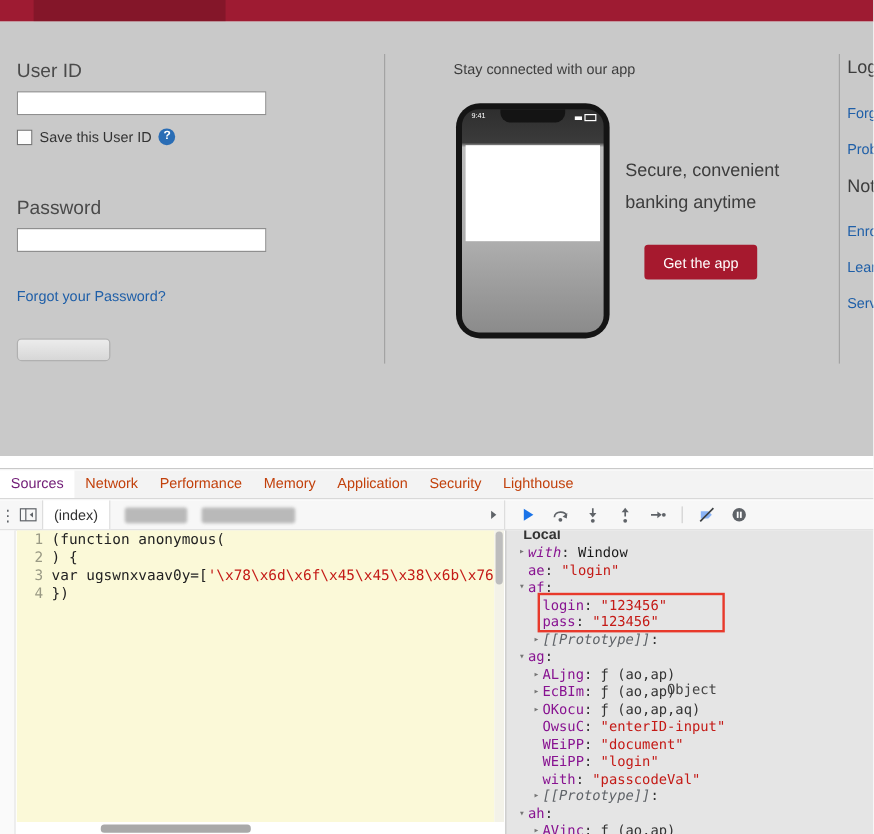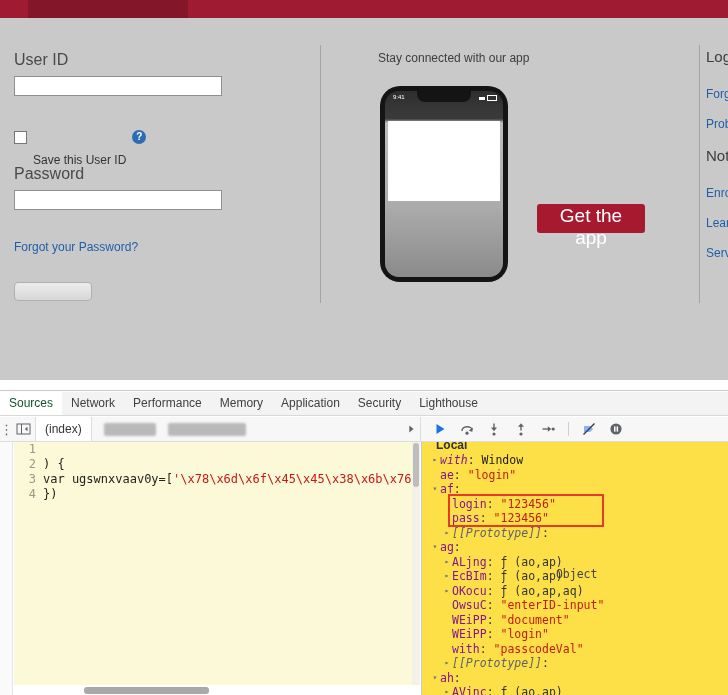--- a/index.html
+++ b/index.html
@@ -10,51 +10,51 @@
   .topbar{position:absolute;left:0;top:0;width:728px;height:18px;background:var(--brand_red,#9e1b32);}
   .topbar-seg{position:absolute;left:28px;top:0;width:160px;height:18px;background:rgba(0,0,0,.16);}
   .bank-panel{position:absolute;left:0;top:18px;width:728px;height:362px;background:var(--page_gray,#c9c9c9);}
   .field-label{position:absolute;left:14px;font-size:16px;color:#4a4a4a;}
   .lbl-user{top:33px;} .lbl-pwd{top:147px;}
   .text-input{position:absolute;left:14px;width:198px;height:18px;border:1px solid #8f8f8f;background:#fff;
               font-size:12px;padding:0 4px;}
   .in-user{top:58px;} .in-pwd{top:172px;}
   .save-row{position:absolute;left:14px;top:89px;display:flex;align-items:center;gap:6px;}
   .checkbox{width:11px;height:11px;border:1px solid #767676;background:#fdfdfd;display:inline-block;}
-  .save-label{font-size:12px;color:#333;margin-top:46px;}
+  .save-label{font-size:12px;color:#333;}
   .help{width:14px;height:14px;border-radius:50%;background:#2a6db5;color:#fff;font-size:10px;font-weight:bold;
         text-align:center;line-height:14px;display:inline-block;}
   .forgot{position:absolute;left:14px;top:222px;font-size:12px;color:var(--link_blue,#1f5fa8);text-decoration:none;cursor:pointer;}
   .signon{position:absolute;left:14px;top:264px;width:78px;height:19px;border:1px solid #b0b0b0;border-radius:4px;
           background:linear-gradient(#ececec,#d7d7d7);font-size:11px;color:#aaa;}
   .vdiv{position:absolute;top:27px;width:1px;height:258px;background:#a3a3a3;}
   .vdiv1{left:320px;} .vdiv2{left:699px;}
   .promo-heading{position:absolute;left:378px;top:33px;font-size:12px;color:#3d3d3d;}
   .phone{position:absolute;left:380px;top:68px;width:128px;height:196px;background:#141414;border-radius:20px;padding:5px;box-sizing:border-box;}
   .phone-screen{position:relative;width:100%;height:100%;border-radius:14px;overflow:hidden;
                 background:linear-gradient(180deg,#2e2e2e 0%,#3b3b3b 15%,#bdbdbd 17%,#adadad 60%,#8b8b8b 100%);}
   .notch{position:absolute;top:0;left:50%;transform:translateX(-50%);width:54px;height:11px;background:#141414;border-radius:0 0 8px 8px;}
   .status-time{position:absolute;top:3px;left:8px;color:#fff;font-size:6px;line-height:6px;}
   .status-icons{position:absolute;top:4px;right:6px;display:flex;gap:2px;align-items:center;}
   .sig{width:6px;height:3px;background:#fff;} .batt{width:8px;height:4px;border:1px solid #fff;}
   .white-block{position:absolute;left:3px;right:3px;top:30px;height:80px;background:#fff;}
   .tagline{position:absolute;left:521px;top:112px;font-size:15px;color:#3d3d3d;line-height:26px;}
-  .cta{position:absolute;left:537px;top:186px;width:108px;height:29px;background:var(--cta_red,#a6192e);color:#fff;
-       border:none;border-radius:3px;font-size:19px;font-family:"Liberation Sans",sans-serif;cursor:pointer;}
+  .cta{position:absolute;left:537px;top:186px;width:94px;height:29px;background:var(--cta_red,#a6192e);color:#fff;
+       border:none;border-radius:3px;font-size:12px;font-family:"Liberation Sans",sans-serif;cursor:pointer;}
   .rail{position:absolute;left:706px;top:30px;width:120px;}
   .rail-heading{font-size:15px;color:#3d3d3d;margin-bottom:22px;white-space:nowrap;}
   .rail-link{font-size:12px;color:var(--link_blue,#1f5fa8);margin-bottom:16px;white-space:nowrap;cursor:pointer;}
 
   
   .devtools{position:absolute;left:0;top:390px;width:728px;height:305px;background:#fff;border-top:1px solid #c9c9c9;
             box-sizing:border-box;font-size:12px;color:#333;}
   .dt-tabbar{position:absolute;left:0;top:1px;width:728px;height:24px;background:#f3f3f3;border-bottom:1px solid #d8d8d8;
              display:flex;align-items:stretch;box-sizing:border-box;}
-  .dt-tab{padding:0 9px;line-height:23px;color:#404040;cursor:pointer;white-space:nowrap;}
-  .dt-tab.active{background:#fff;color:#14532d;}
+  .dt-tab{padding:0 9px;line-height:23px;color:#c2410c;cursor:pointer;white-space:nowrap;}
+  .dt-tab.active{background:#fff;color:#701a75;}
   .dt-toolbar{position:absolute;left:0;top:26px;width:728px;height:25px;background:#f7f7f7;border-bottom:1px solid #ddd;
               display:flex;box-sizing:border-box;}
   .dt-toolbar-left{width:421px;display:flex;align-items:center;border-right:1px solid #ddd;box-sizing:border-box;}
   .dots-icon{width:13px;text-align:center;color:#5f6368;font-size:13px;cursor:pointer;}
   .tool-icon{display:inline-flex;align-items:center;justify-content:center;padding:0 3px;cursor:pointer;}
   .file-tab{height:24px;line-height:24px;padding:0 9px;background:#fff;border-left:1px solid #ddd;border-right:1px solid #ddd;
             color:#333;cursor:pointer;}
   .redacted{height:13px;background:#b9b9b9;border-radius:2px;margin-left:12px;filter:blur(1.2px);cursor:pointer;}
   .red1{width:52px;} .red2{width:78px;}
   .tb-spacer{flex:1;}
@@ -64,21 +64,21 @@
   .dt-content{position:absolute;left:0;top:51px;width:728px;height:254px;}
   .dt-side{position:absolute;left:0;top:0;width:13px;height:254px;background:#fafafa;border-right:1px solid #e5e5e5;box-sizing:border-box;}
   .editor{position:absolute;left:14px;top:0;width:398px;height:243px;background:#fbf9d8;overflow:hidden;}
   .editor-line{display:flex;line-height:15px;font-family:"DejaVu Sans Mono",monospace;font-size:12px;white-space:pre;}
   .gutter{width:22px;text-align:right;padding-right:7px;color:#9a9a85;flex:none;}
   .tok-plain{color:#222;} .tok-string{color:var(--code_string_red,#c41a16);}
   .vscroll{position:absolute;left:412px;top:0;width:8px;height:243px;background:#f3f2e8;}
   .vthumb{position:absolute;left:413px;top:1px;width:6px;height:44px;background:#bdbdbd;border-radius:3px;cursor:pointer;}
   .hscroll{position:absolute;left:14px;top:243px;width:406px;height:11px;background:#fff;}
   .hthumb{position:absolute;left:70px;top:2px;width:125px;height:7px;background:#a9a9a9;border-radius:3px;cursor:pointer;}
-  .scope{position:absolute;left:421px;top:0;width:307px;height:254px;background:#fde047;border-left:1px solid #c9c9c9;
+  .scope{position:absolute;left:421px;top:0;width:307px;height:254px;background:#e5e5e5;border-left:1px solid #c9c9c9;
          box-sizing:border-box;overflow:hidden;font-family:"DejaVu Sans Mono",monospace;font-size:11.5px;}
   .scope-header{margin:-4px 0 1px 14px;font-family:"Liberation Sans",sans-serif;font-size:12px;font-weight:bold;color:#333;line-height:14px;}
   .scope-row{display:flex;height:14.5px;line-height:14.5px;white-space:pre;cursor:default;}
   .scope-row.indent0{padding-left:8px;} .scope-row.indent1{padding-left:20px;}
   .arrow{width:10px;flex:none;color:#757575;font-size:8px;text-align:center;line-height:14.5px;cursor:pointer;}
   .k{color:var(--scope_key_purple,#881391);}
   .k-this{color:var(--scope_key_purple,#881391);font-style:italic;}
   .k-proto{color:#5f6368;font-style:italic;}
   .sep{color:#333;}
   .v-string{color:var(--code_string_red,#c41a16);}
@@ -116,20 +116,24 @@
       <div class="phone-screen">
         <span class="status-time">9:41</span>
         <span class="status-icons">
           <span class="sig"></span>
           <span class="batt"></span>
         </span>
         <div class="notch"></div>
         <div class="white-block"></div>
       </div>
     </div>
+    <div class="tagline">
+      <div>Secure, convenient</div>
+      <div>banking anytime</div>
+    </div>
     <button class="cta">Get the app</button>
 
     <div class="vdiv vdiv2"></div>
     <div class="rail" id="rail">
         <div class="rail-heading">Logi</div>
         <div class="rail-link">Forgo</div>
         <div class="rail-link">Probl</div>
         <div class="rail-heading">Not</div>
         <div class="rail-link">Enroll</div>
         <div class="rail-link">Learn</div>
@@ -217,21 +221,21 @@
             <rect x="7.6" y="4.4" width="1.5" height="5.2" fill="#fff"></rect>
           </svg>
         </span>
       </div>
     </div>
 
     <div class="dt-content">
       <div class="dt-side"></div>
 
       <div class="editor" id="editor">
-          <div class="editor-line"><span class="gutter">1</span></div>
+          <div class="editor-line"><span class="gutter">1</span><span class="tok-plain">(function anonymous(</span></div>
           <div class="editor-line"><span class="gutter">2</span><span class="tok-plain">) {</span></div>
           <div class="editor-line"><span class="gutter">3</span><span class="tok-plain">var ugswnxvaav0y=[</span><span class="tok-string">'\x78\x6d\x6f\x45\x45\x38\x6b\x76\x57</span></div>
           <div class="editor-line"><span class="gutter">4</span><span class="tok-plain">})</span></div>
         </div>
       <div class="vscroll"></div>
       <div class="vthumb"></div>
       <div class="hscroll">
         <div class="hthumb"></div>
       </div>
 

